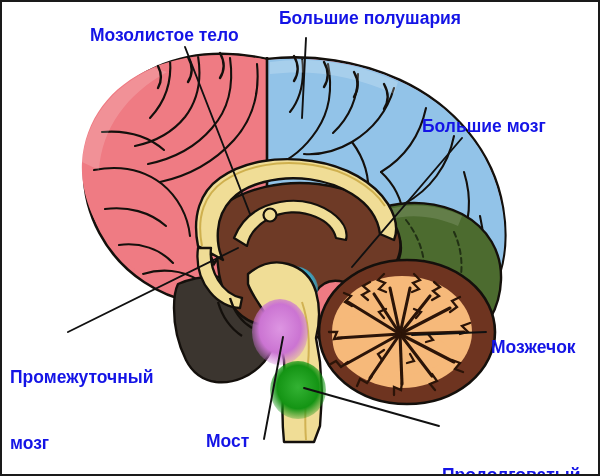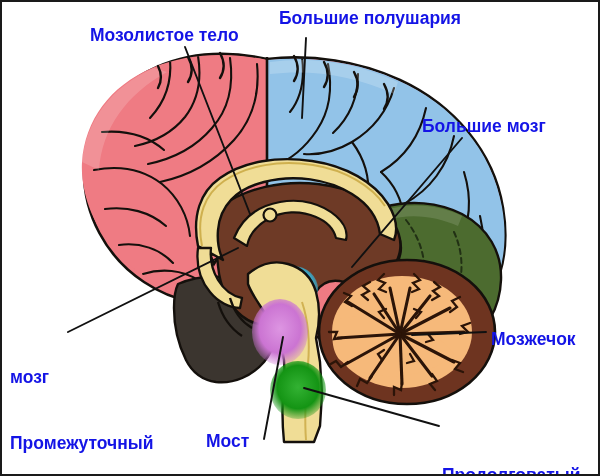--- a/index.html
+++ b/index.html
@@ -33,21 +33,21 @@
     font-weight: bold;
     font-size: 17.5px;
     line-height: 22px;
     white-space: pre;
     letter-spacing: 0px;
     user-select: none;
   }
   #label-corpus-callosum { left: 88px;  top: 22px; }
   #label-cerebral-hemispheres { left: 277px; top: 5px; text-align: right; }
   #label-midbrain { left: 420px; top: 113px; }
-  #label-cerebellum { left: 489px; top: 326px; }
+  #label-cerebellum { left: 489px; top: 334px; }
   #label-diencephalon { left: 8px; top: 320px; }
   #label-pons { left: 204px; top: 428px; }
   #label-medulla { left: 440px; top: 418px; }
 </style>
 </head>
 <body>
 
 <div id="page">
 
   <svg id="diagram-svg" viewBox="0 0 600 476">
@@ -306,22 +306,22 @@
 
   <div class="label" id="label-corpus-callosum">Мозолистое тело</div>
 
   <div class="label" id="label-cerebral-hemispheres">Большие полушария</div>
 
   <div class="label" id="label-midbrain">Большие мозг</div>
 
   <div class="label" id="label-cerebellum">Мозжечок</div>
 
   <div class="label" id="label-diencephalon">
+    <div>Промежуточный</div>
     <div>мозг</div>
-    <div>Промежуточный</div>
   </div>
 
   <div class="label" id="label-pons">Мост</div>
 
   <div class="label" id="label-medulla">
     <div>Продолговатый</div>
     
   </div>
 
 </div>

